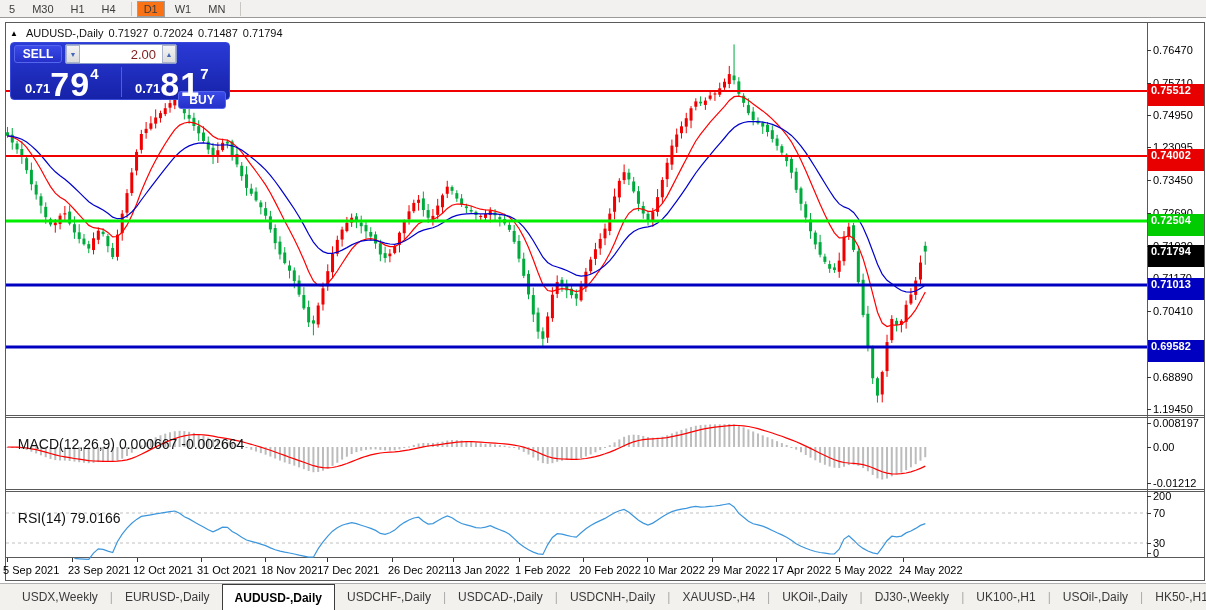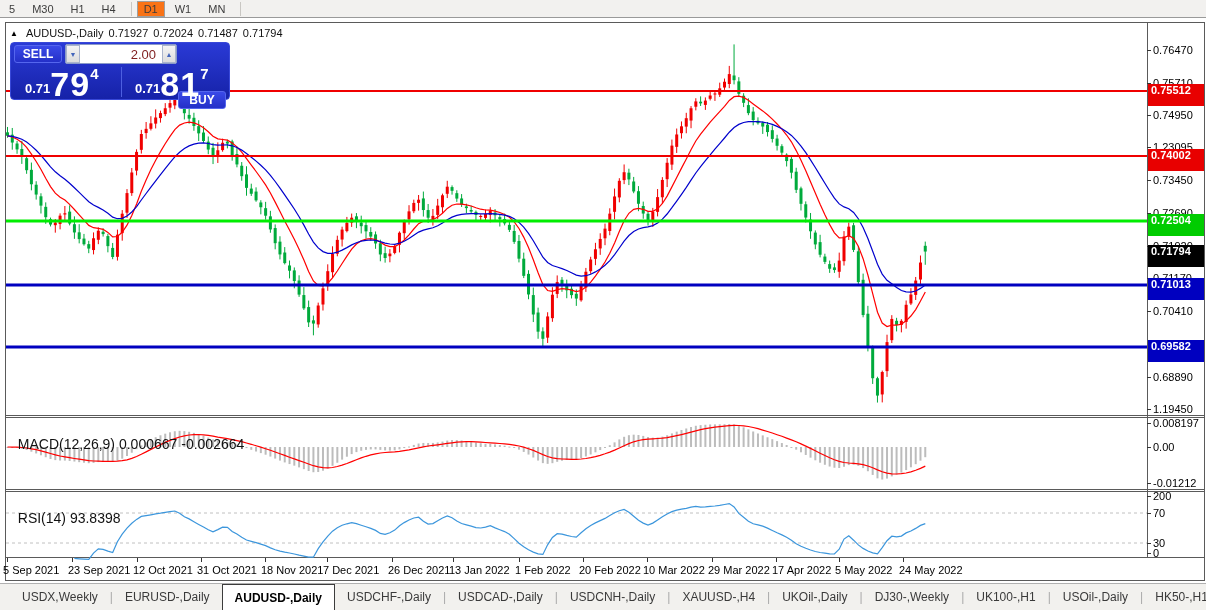--- a/index.html
+++ b/index.html
@@ -708,21 +708,21 @@
     <span class="tp-prefix">0.71</span>
     <span class="tp-big">81</span>
     <span class="tp-sup">7</span>
   </div>
 </div>
 
 <div class="ind-label abs" style="left:10px; top:420px">
   <span>MACD(12,26,9)</span> <span>0.000667</span> <span>-0.002664</span>
 </div>
 <div class="ind-label abs" style="left:10px; top:494px">
-  <span>RSI(14)</span> <span>93.8398</span>
+  <span>RSI(14)</span> <span>79.0166</span>
 </div>
 
 <div id="yticks">
     <div class="ytick-mark abs" style="top: 50px;"></div>
     <div class="ytick abs" style="top: 44px;">0.76470</div>
     <div class="ytick-mark abs" style="top: 83px;"></div>
     <div class="ytick abs" style="top: 77px;">0.75710</div>
     <div class="ytick-mark abs" style="top: 115px;"></div>
     <div class="ytick abs" style="top: 109px;">0.74950</div>
     <div class="ytick-mark abs" style="top: 147px;"></div>

